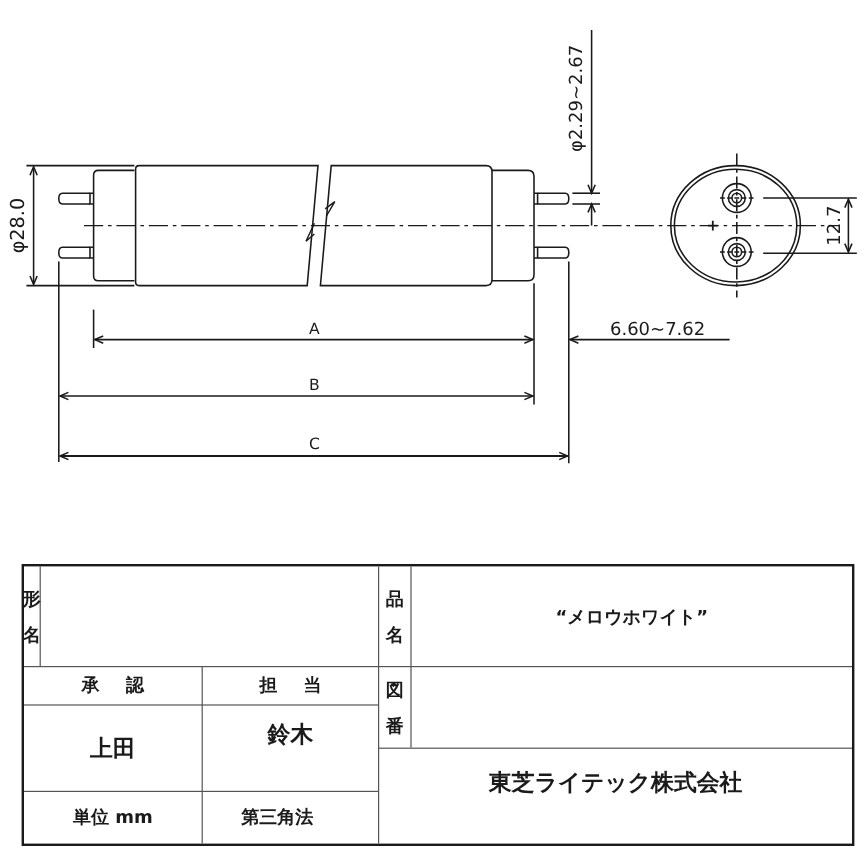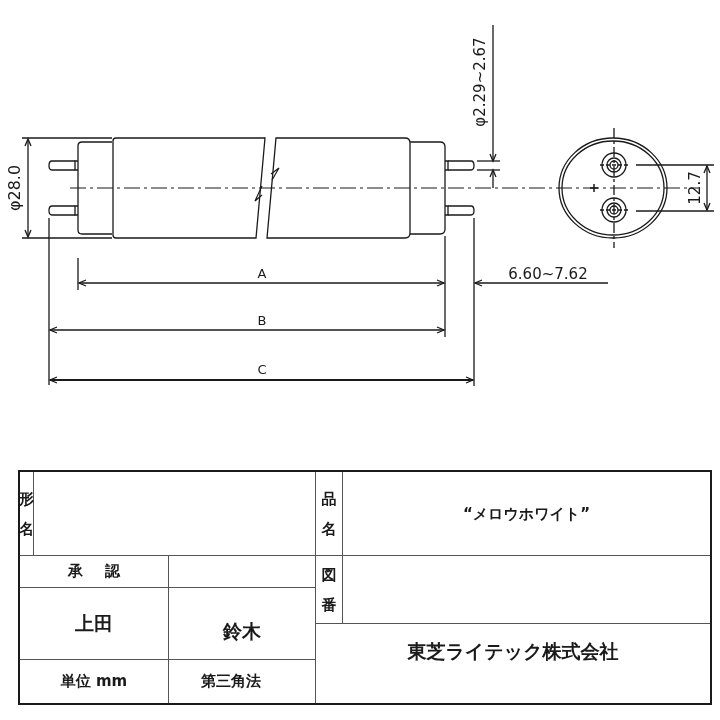--- a/index.html
+++ b/index.html
@@ -132,23 +132,26 @@
     <span>品</span>
     <span>名</span>
   </div>
   <div class="cell" style="left:323px; top:0; width:367px; height:83px; flex-direction:column;">
     <div class="jp-sm" style="line-height:34px;">“メロウホワイト”</div>
   </div>
 
   <div class="cell jp-sm" style="left:0; top:84px; width:148px; height:31px;font-family:Liberation Serif, serif;">
     <span class="spaced">承認</span>
   </div>
+  <div class="cell jp-sm" style="left:149px; top:84px; width:146px; height:31px;">
+    <span class="spaced">担当</span>
+  </div>
 
   <div class="cell jp" style="left:0; top:116px; width:148px; height:71px;text-align:right;">上田</div>
-  <div class="cell jp" style="left:149px; top:124px; width:146px; height:71px;">鈴木</div>
+  <div class="cell jp" style="left:149px; top:104px; width:146px; height:71px;">鈴木</div>
 
   <div class="cell jp-sm" style="left:0; top:188px; width:148px; height:43px;">単位 mm</div>
   <div class="cell jp-sm" style="left:138px; top:188px; width:146px; height:43px;text-align:center;">第三角法</div>
 
   <div class="cell lbl" style="left:296px; top:84px; width:26px; height:67px;">
     <span>図</span>
     <span>番</span>
   </div>
 
   <div class="cell jp" style="left:296px; top:140px; width:394px; height:79px;">東芝ライテック株式会社</div>

